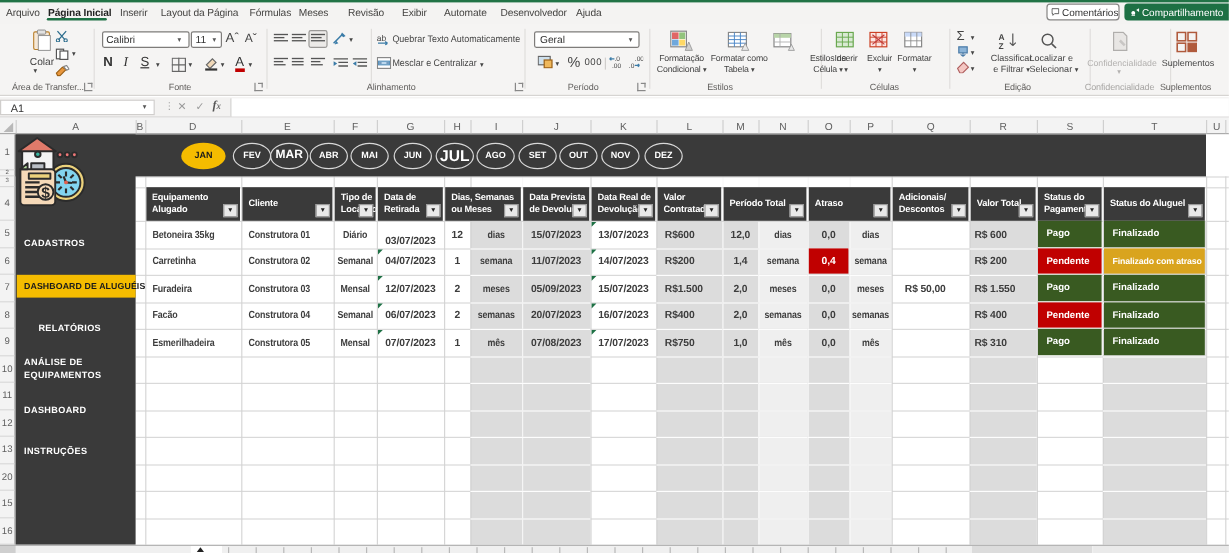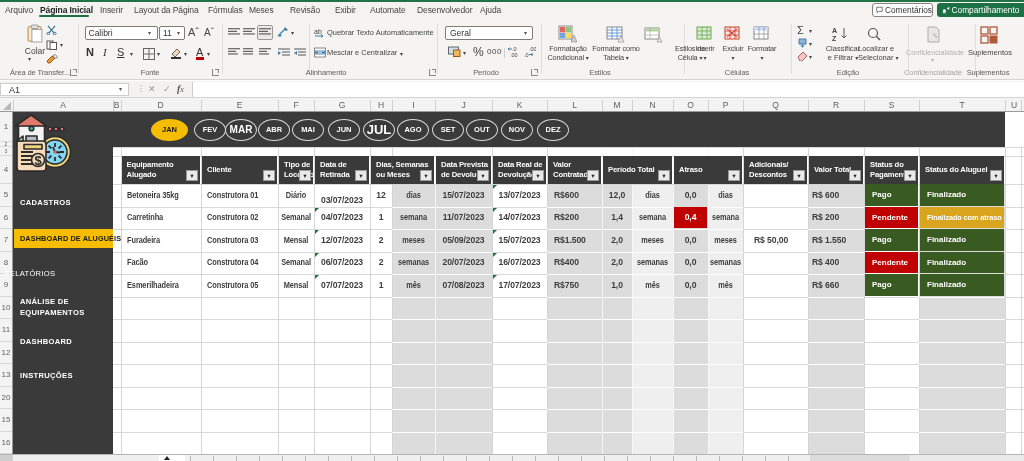--- a/index.html
+++ b/index.html
@@ -487,21 +487,21 @@
 <path d="M3 29l6-5v5z" fill="#b8e0a0"></path>
 <rect x="10" y="32.5" width="18" height="4.5" fill="#ecd27c"></rect>
 <path d="M7 40h12M7 44h12M7 48h12M7 52h12" stroke-width="2"></path>
 <circle cx="24" cy="48" r="6.5" fill="#f5d9b8"></circle>
 <text x="24" y="53" font-size="13" font-weight="bold" text-anchor="middle" fill="#2b2b2b" stroke="none" font-family="Liberation Sans">$</text>
 </g>
   </svg>
 <div class="ab" style="left:14px;top:229px;width:99px;height:19px;background:#f5bc00"></div>
 <div class="ab" style="left:20px;top:233.5px;font-size:7.3px;font-weight:700;color:#1a1a1a;letter-spacing:0.1px;white-space:nowrap">DASHBOARD DE ALUGUÉIS</div>
 <div class="ab" style="left:20px;top:198px;font-size:7.6px;font-weight:700;color:#fff;letter-spacing:0.3px">CADASTROS</div>
-<div class="ab" style="left:4px;top:268.5px;font-size:7.6px;font-weight:400;color:#fff;letter-spacing:0.3px">RELATÓRIOS</div>
+<div class="ab" style="left:32px;top:268.5px;font-size:7.6px;font-weight:700;color:#fff;letter-spacing:0.3px">RELATÓRIOS</div>
 <div class="ab" style="left:20px;top:337px;font-size:7.6px;font-weight:700;color:#fff;letter-spacing:0.3px">DASHBOARD</div>
 <div class="ab" style="left:20px;top:370.5px;font-size:7.6px;font-weight:700;color:#fff;letter-spacing:0.3px">INSTRUÇÕES</div>
 <div class="ab" style="left:20px;top:297px;font-size:7.6px;font-weight:700;color:#fff;letter-spacing:0.3px;line-height:10.5px">ANÁLISE DE<br>EQUIPAMENTOS</div>
 <div class="ab ctr" style="left:151px;top:118.5px;width:37px;height:22px;background:#f5bc00;border-radius:50%;font-size:7.5px;font-weight:700;color:#1a1a1a">JAN</div>
 <div class="ab ctr" style="left:194px;top:118.5px;width:32px;height:22px;border:1.1px solid #d8d8d8;border-radius:50%;font-size:7.5px;font-weight:700;color:#fff">FEV</div>
 <div class="ab ctr" style="left:225px;top:118.5px;width:32px;height:22px;border:1.1px solid #d8d8d8;border-radius:50%;font-size:10px;font-weight:700;color:#fff">MAR</div>
 <div class="ab ctr" style="left:258px;top:118.5px;width:32px;height:22px;border:1.1px solid #d8d8d8;border-radius:50%;font-size:7.5px;font-weight:700;color:#fff">ABR</div>
 <div class="ab ctr" style="left:292px;top:118.5px;width:32px;height:22px;border:1.1px solid #d8d8d8;border-radius:50%;font-size:7.5px;font-weight:700;color:#fff">MAI</div>
 <div class="ab ctr" style="left:328px;top:118.5px;width:32px;height:22px;border:1.1px solid #d8d8d8;border-radius:50%;font-size:7.5px;font-weight:700;color:#fff">JUN</div>
 <div class="ab ctr" style="left:363px;top:118.5px;width:32px;height:22px;border:1.1px solid #d8d8d8;border-radius:50%;font-size:13px;font-weight:700;color:#fff">JUL</div>
@@ -623,21 +623,21 @@
 <div class="ab ctr" style="left:314px;top:274.0px;width:56px;height:21.5px;font-size:8.6px;font-weight:700;letter-spacing:-0.1px;color:#3d3d3d;white-space:nowrap">07/07/2023</div>
 <div class="ab ctr" style="left:370px;top:274.0px;width:22px;height:21.5px;font-size:8.6px;font-weight:700;letter-spacing:-0.1px;color:#3d3d3d;white-space:nowrap">1</div>
 <div class="ab ctr" style="left:392px;top:274.0px;width:43px;height:21.5px;font-size:8.4px;font-weight:700;letter-spacing:-0.1px;transform:scaleX(0.88);color:#3d3d3d;white-space:nowrap">mês</div>
 <div class="ab ctr" style="left:435px;top:274.0px;width:57px;height:21.5px;font-size:8.6px;font-weight:700;letter-spacing:-0.1px;color:#3d3d3d;white-space:nowrap">07/08/2023</div>
 <div class="ab ctr" style="left:492px;top:274.0px;width:55px;height:21.5px;font-size:8.6px;font-weight:700;letter-spacing:-0.1px;color:#3d3d3d;white-space:nowrap">17/07/2023</div>
 <div class="ab lft" style="left:547px;top:274.0px;width:55px;height:21.5px;padding-left:7px;font-size:8.6px;font-weight:700;letter-spacing:-0.1px;color:#3d3d3d;white-space:nowrap">R$750</div>
 <div class="ab ctr" style="left:602px;top:274.0px;width:30px;height:21.5px;font-size:8.6px;font-weight:700;letter-spacing:-0.1px;color:#3d3d3d;white-space:nowrap">1,0</div>
 <div class="ab ctr" style="left:632px;top:274.0px;width:41px;height:21.5px;font-size:8.4px;font-weight:700;letter-spacing:-0.1px;transform:scaleX(0.88);color:#3d3d3d;white-space:nowrap">mês</div>
 <div class="ab ctr" style="left:673px;top:274.0px;width:35px;height:21.5px;font-size:8.6px;font-weight:700;letter-spacing:-0.1px;color:#3d3d3d;white-space:nowrap">0,0</div>
 <div class="ab ctr" style="left:708px;top:274.0px;width:35px;height:21.5px;font-size:8.4px;font-weight:700;letter-spacing:-0.1px;transform:scaleX(0.88);color:#3d3d3d;white-space:nowrap">mês</div>
-<div class="ab lft" style="left:808px;top:274.0px;width:56px;height:21.5px;padding-left:4px;font-size:8.6px;font-weight:700;letter-spacing:-0.1px;color:#3d3d3d;white-space:nowrap">R$ 660</div>
+<div class="ab lft" style="left:808px;top:274.0px;width:56px;height:21.5px;padding-left:4px;font-size:8.6px;font-weight:700;letter-spacing:-0.1px;color:#3d3d3d;white-space:nowrap">R$ 310</div>
 <div class="ab lft" style="left:865px;top:274.0px;width:53px;height:21.5px;background:#395a21;padding-left:7px;font-size:8px;font-weight:700;color:#fff;white-space:nowrap">Pago</div>
 <div class="ab lft" style="left:920px;top:274.0px;width:84px;height:21.5px;background:#395a21;padding-left:7px;font-size:8px;font-weight:700;color:#fff;white-space:nowrap">Finalizado</div>
 <div class="ab" style="left:315px;top:207.5px;width:0;height:0;border-top:4px solid #1e7145;border-right:4px solid transparent"></div>
 <div class="ab" style="left:315px;top:230.0px;width:0;height:0;border-top:4px solid #1e7145;border-right:4px solid transparent"></div>
 <div class="ab" style="left:315px;top:252.5px;width:0;height:0;border-top:4px solid #1e7145;border-right:4px solid transparent"></div>
 <div class="ab" style="left:315px;top:275.0px;width:0;height:0;border-top:4px solid #1e7145;border-right:4px solid transparent"></div>
 <div class="ab" style="left:493px;top:185.0px;width:0;height:0;border-top:4px solid #1e7145;border-right:4px solid transparent"></div>
 <div class="ab" style="left:493px;top:207.5px;width:0;height:0;border-top:4px solid #1e7145;border-right:4px solid transparent"></div>
 <div class="ab" style="left:493px;top:230.0px;width:0;height:0;border-top:4px solid #1e7145;border-right:4px solid transparent"></div>
 <div class="ab" style="left:493px;top:252.5px;width:0;height:0;border-top:4px solid #1e7145;border-right:4px solid transparent"></div>

